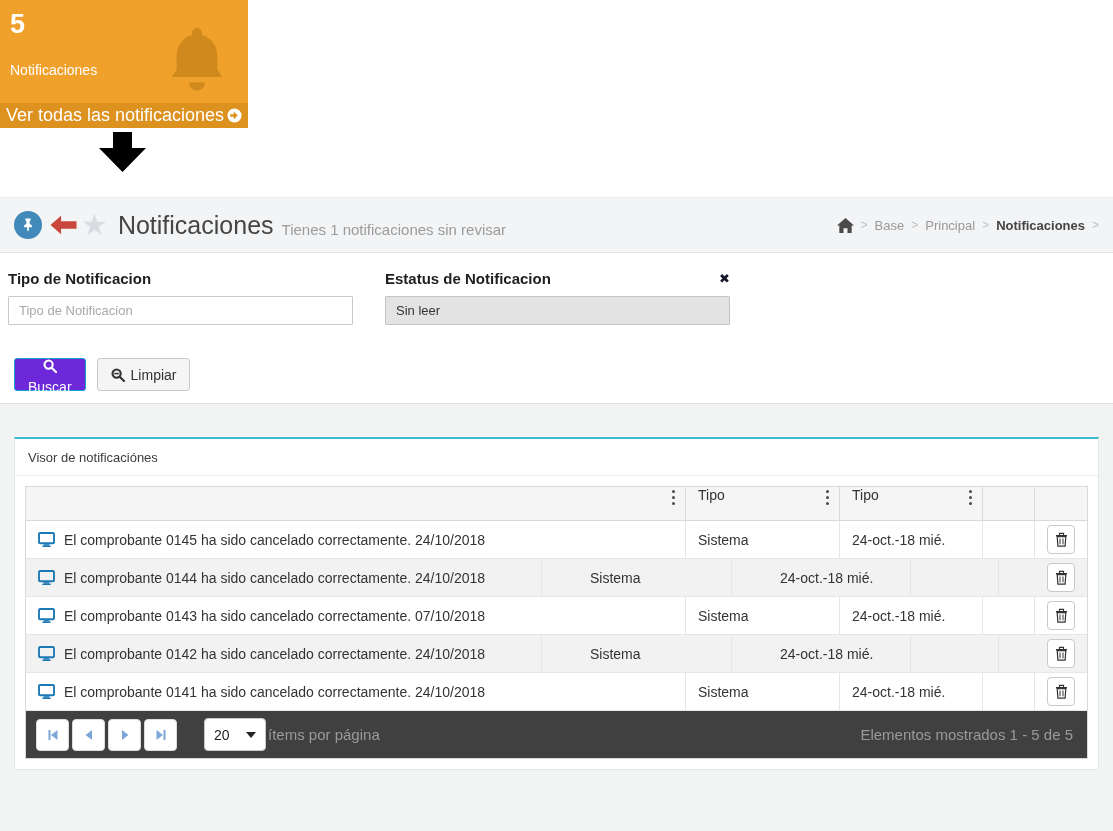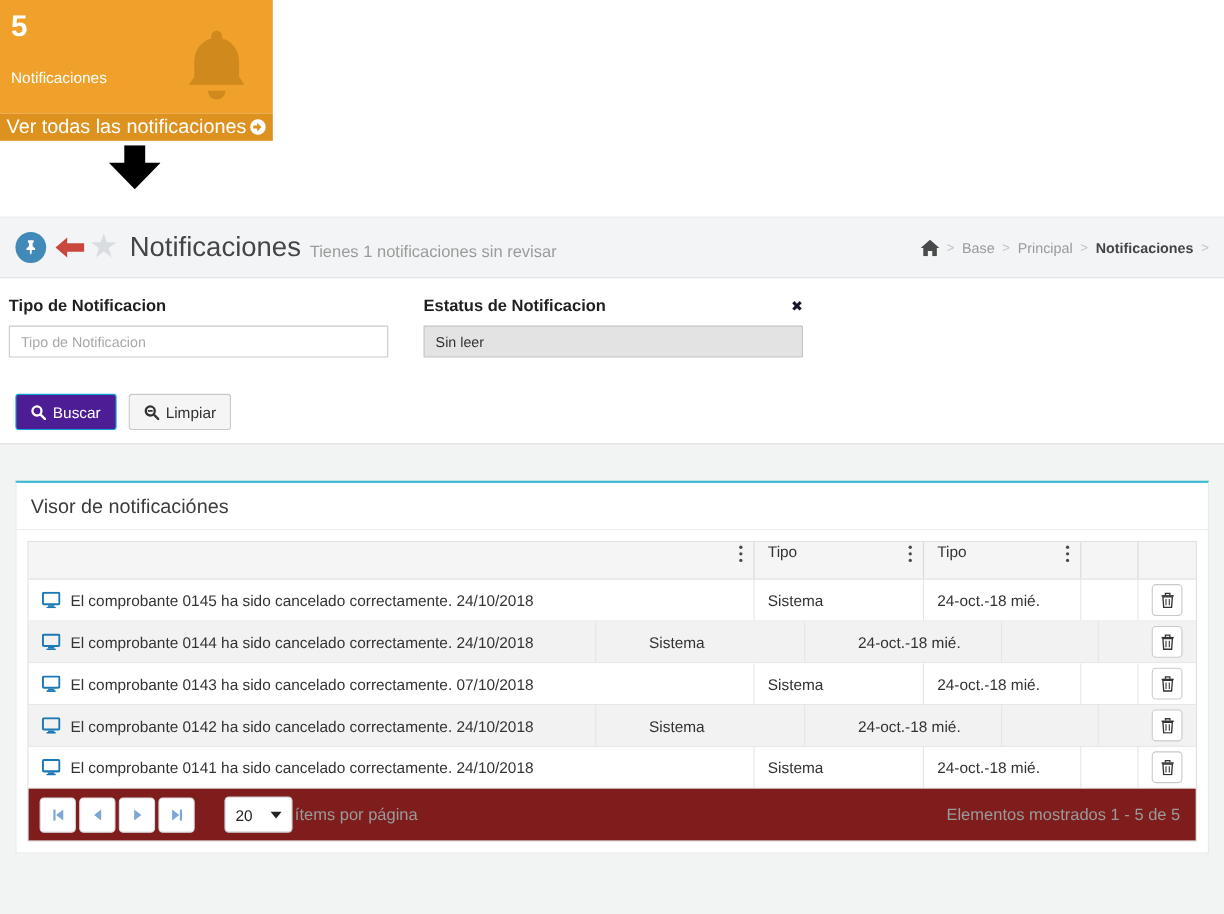--- a/index.html
+++ b/index.html
@@ -51,30 +51,30 @@
   .filter-input {
     width:345px; height:29px; border:1px solid #c9c9c9; border-radius:1px;
     padding:0 10px; font-size:13px; font-family:"Liberation Sans", sans-serif; color:#333;
   }
   .filter-input::placeholder { color:#a9a9a9; }
   .filter-input.readonly { background:#e3e3e3; border-color:#c4c4c4; }
   .filter-buttons { display:flex; gap:11px; margin:33px 0 0 14px; }
   .btn { display:flex; align-items:center; gap:6px; height:33px; padding:0 13px;
          font-size:14px; border-radius:3px; cursor:pointer; border:1px solid transparent;
          font-family:"Liberation Sans", sans-serif; }
-  .btn-primary { background:#4c1d95; border-color:#0fa3d2; color:#fff; }
+  .btn-primary { background:#6d28d9; border-color:#0fa3d2; color:#fff;flex-direction:column; }
   .btn-default { background:#f5f5f5; border-color:#c9c9c9; color:#333; }
 
   
   .content-section { position:absolute; left:0; top:403px; width:1113px; height:428px; background:#f2f3f3; border-top:1px solid #e0e0e0; }
   .panel {
     position:absolute; left:14px; top:33px; width:1085px;
     background:#fff; border:1px solid #e4e8ea; border-top:2px solid #3eb9cf;
   }
-  .panel-header { padding:11px 13px 10px; font-size:18px; color:#3c3c3c; border-bottom:1px solid #ededed; }
+  .panel-header { padding:11px 13px 10px; font-size:13px; color:#3c3c3c; border-bottom:1px solid #ededed; }
 
   .grid { margin:10px; border:1px solid #d9d9d9; font-size:14px; }
   .group-bar { background:#f2f2f2; border-bottom:1px solid #d9d9d9; padding:13px 12px; font-size:14px; color:#333; }
 
   .grid-hrow { display:flex; height:34px; background:#f5f5f5; border-bottom:1px solid #d9d9d9; }
   .hcell { display:flex; align-items:flex-start; padding:0 8px 0 12px; border-right:1px solid #d9d9d9; color:#333; }
   .hcell:last-child { border-right:none; }
   .col-msg { flex:1 1 auto; min-width:0; }
   .col-tipo { width:154px; flex:0 0 auto; }
   .col-fecha { width:143px; flex:0 0 auto; }
@@ -85,21 +85,21 @@
   .grid-row { display:flex; height:38px; border-bottom:1px solid #e6e6e6; background:#fff; }
   .grid-row.alt { background:#f2f2f2;gap:36px; }
   .cell { display:flex; align-items:center; padding:0 12px; border-right:1px solid #e6e6e6; overflow:hidden; white-space:nowrap; }
   .cell:last-child { border-right:none; }
   .cell.msg { gap:9px; }
   .trash-btn {
     width:31px; height:29px; margin:0 auto; background:#fff; border:1px solid #c9c9c9;
     border-radius:4px; display:flex; align-items:center; justify-content:center; cursor:pointer;
   }
 
-  .pager { display:flex; align-items:center; background:#7f1d1d; padding:7px 10px; height:47px; }
+  .pager { display:flex; align-items:center; background:#404040; padding:7px 10px; height:47px; }
   .pg-btn {
     width:33px; height:32px; background:#fff; border:1px solid #dcdcdc; border-radius:4px;
     display:flex; align-items:center; justify-content:center; cursor:pointer; margin-right:3px;
   }
   .page-size {
     margin-left:24px; width:62px; height:33px; background:#fff; border:1px solid #c9c9c9; border-radius:4px;
     display:flex; align-items:center; padding:0 9px; cursor:pointer; color:#222; font-size:14px;
   }
   .caret-down { margin-left:auto; width:0; height:0; border-left:5px solid transparent; border-right:5px solid transparent; border-top:6px solid #222; }
   .pager-label { margin-left:2px; color:#9a9a9a; font-size:15px; }

